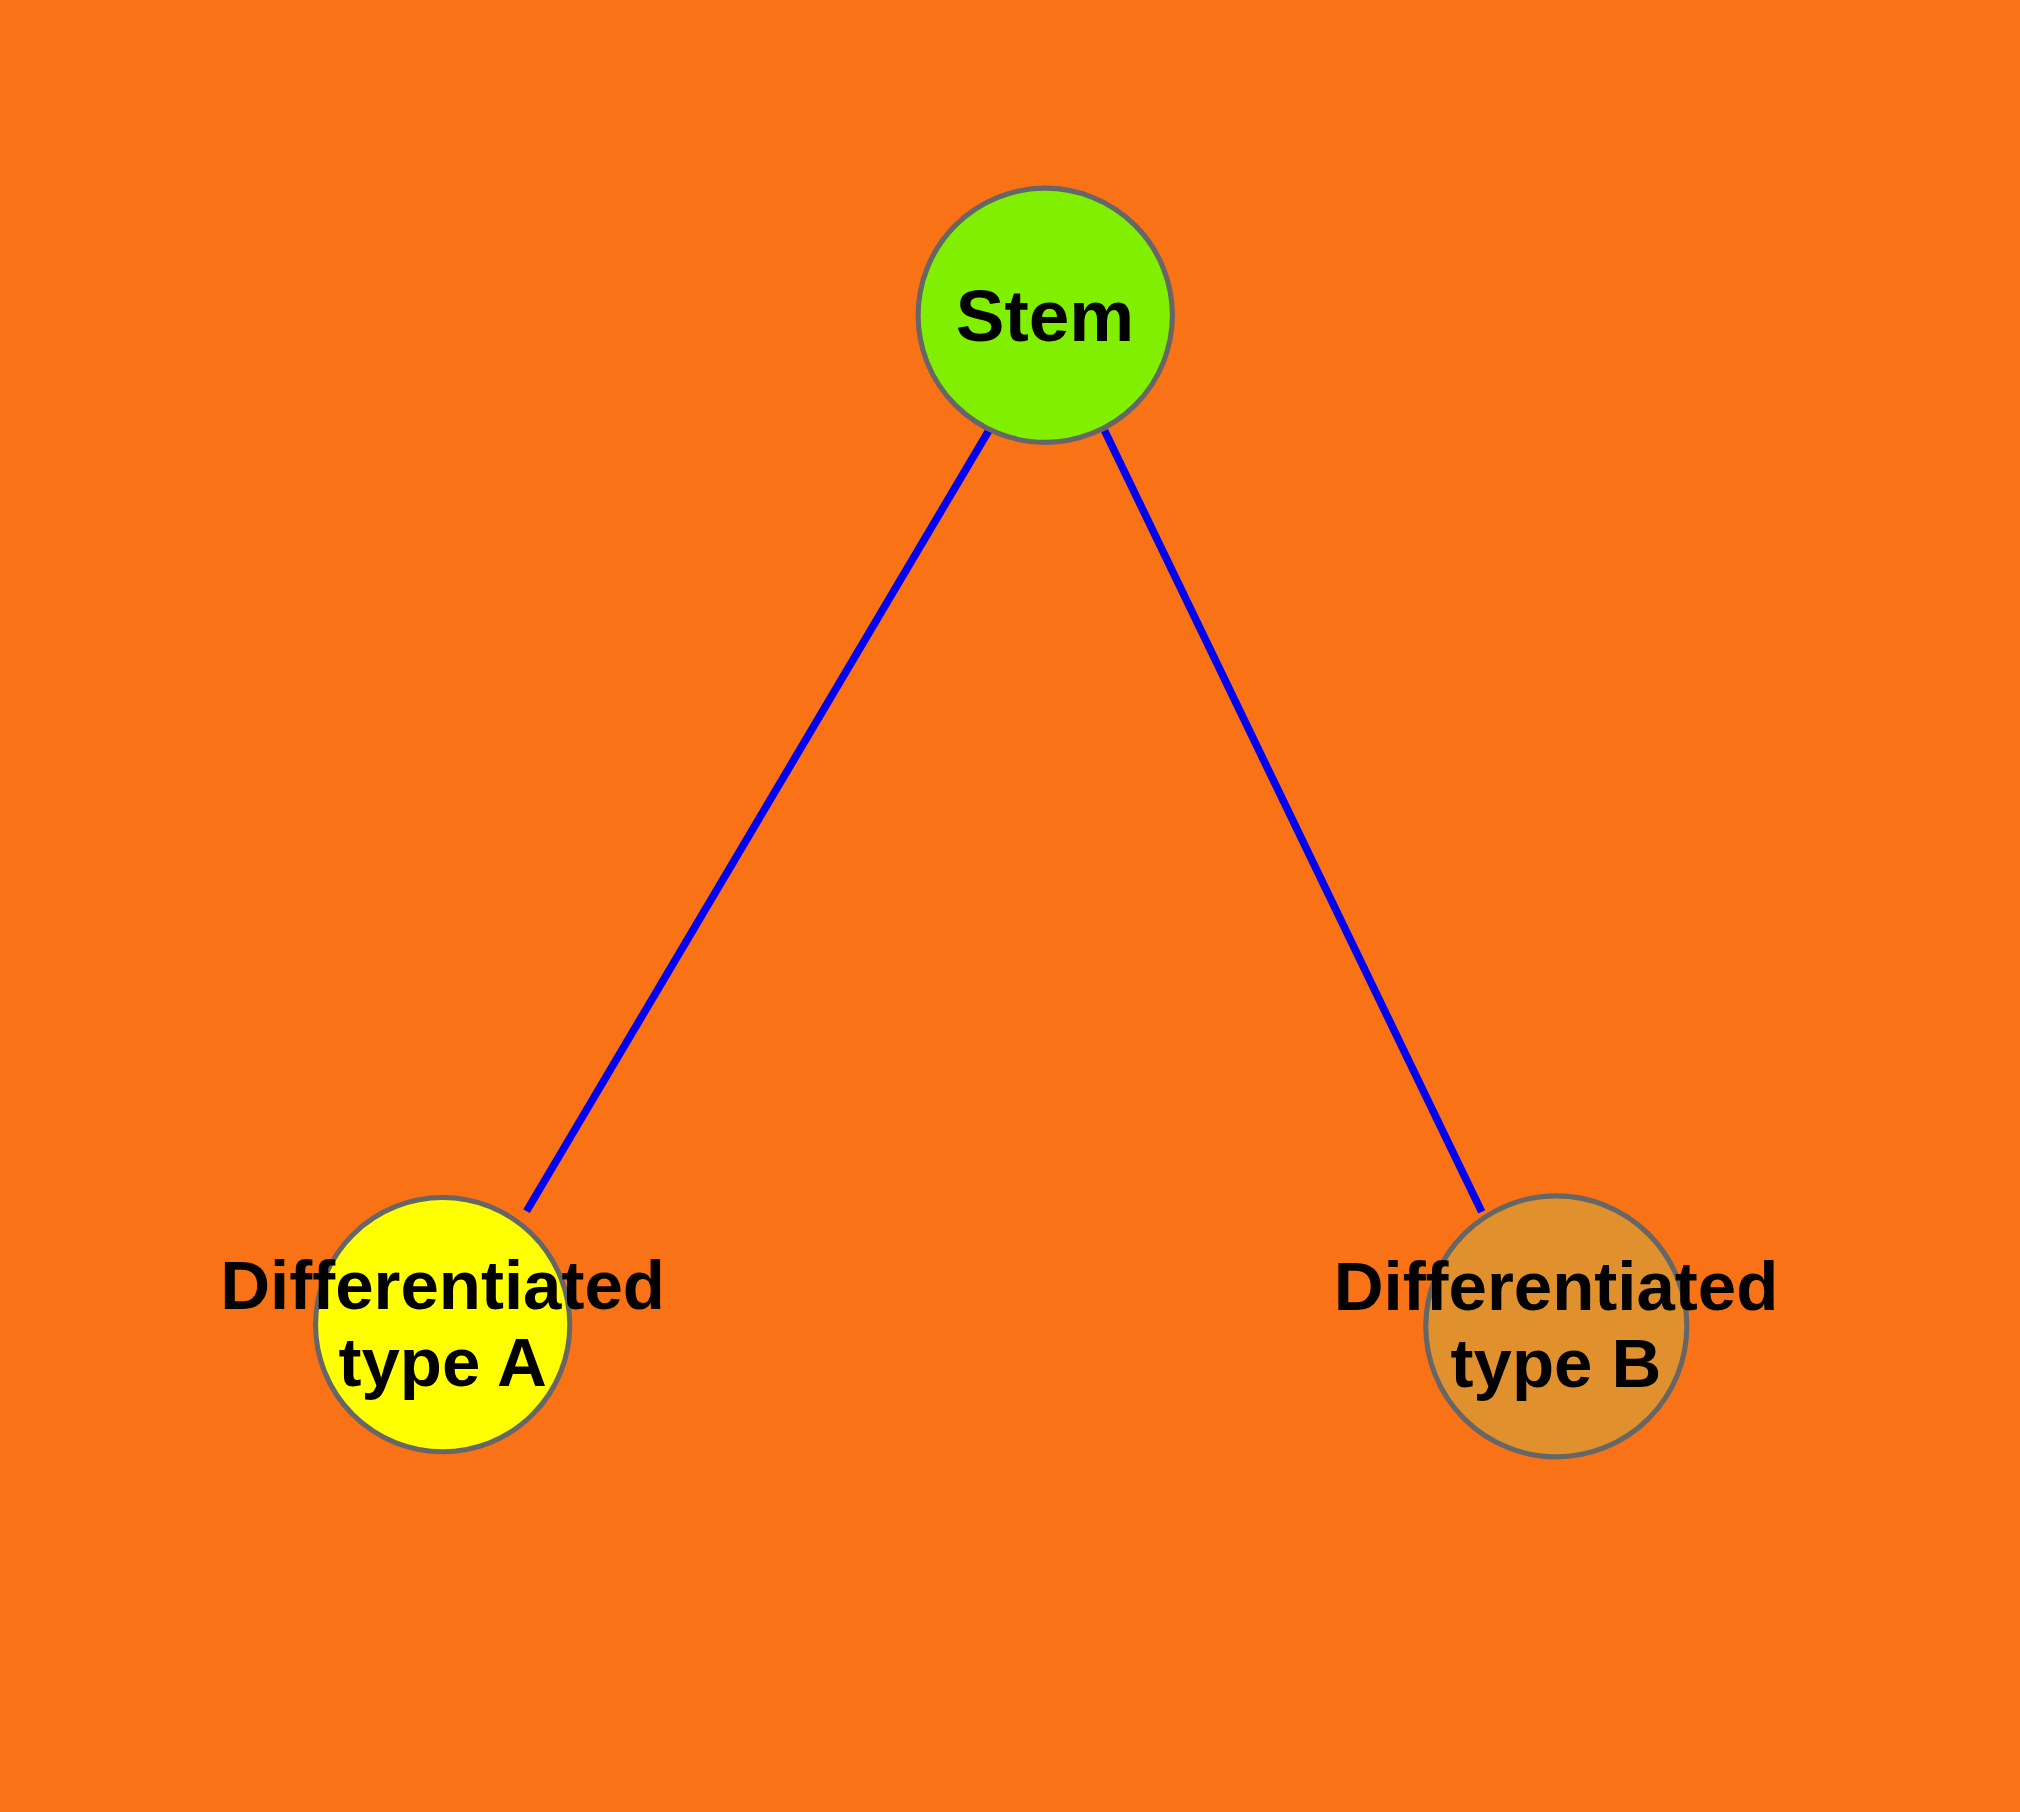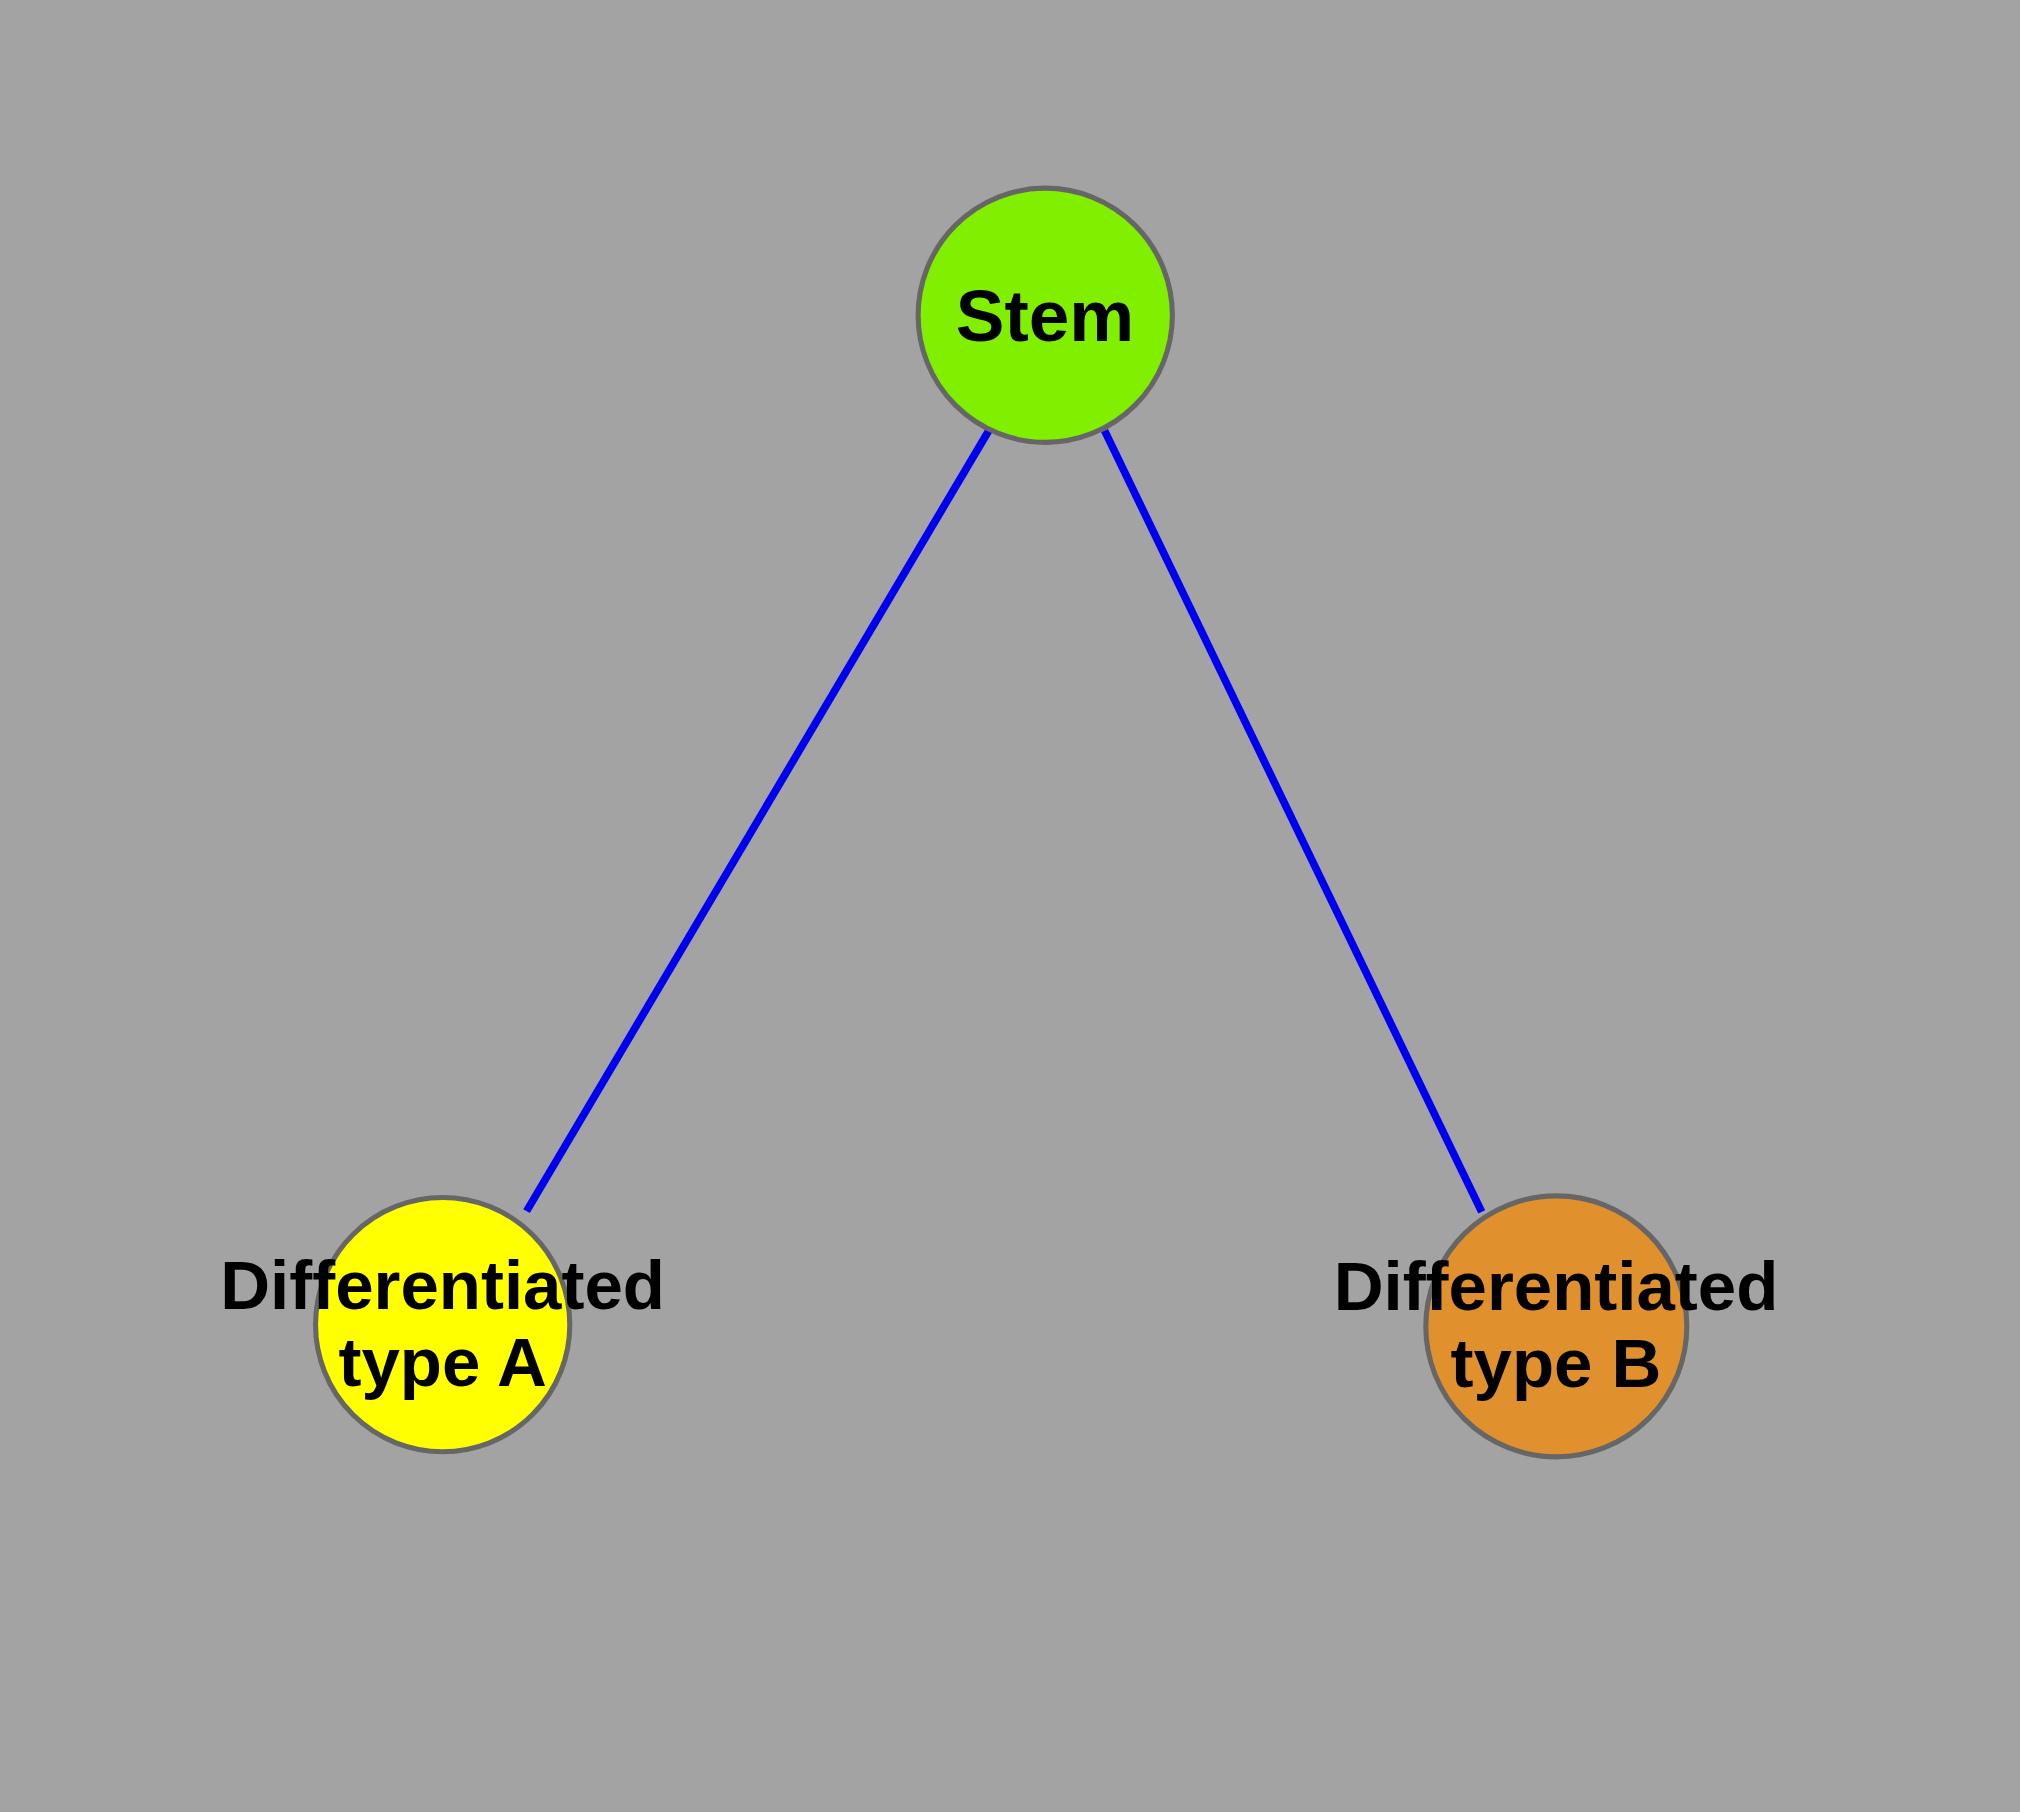--- a/index.html
+++ b/index.html
@@ -39,21 +39,21 @@
   .node-label.single {
     font-size: 73px;
   }
   .node-label.multi {
     font-size: 69px;
   }
 </style>
 </head>
 <body>
 
-<div id="graph-canvas" style="width: 2021px; height: 1812px; background: #a3a3a3;">
+<div id="graph-canvas" style="width: 2021px; height: 1812px; background: #f97316;">
 
   <svg id="graph-svg" viewBox="0 0 2384 2138">
 
     <g>
       <line x1="1167" y1="507" x2="621" y2="1429" stroke="#0000ee" stroke-width="9" stroke-linecap="butt"></line>
       <line x1="1303" y1="508" x2="1748" y2="1430" stroke="#0000ee" stroke-width="9" stroke-linecap="butt"></line>
     </g>
 
     <g>
       <circle cx="1233" cy="372" r="150" fill="#80f000" stroke="#666666" stroke-width="6"></circle>

